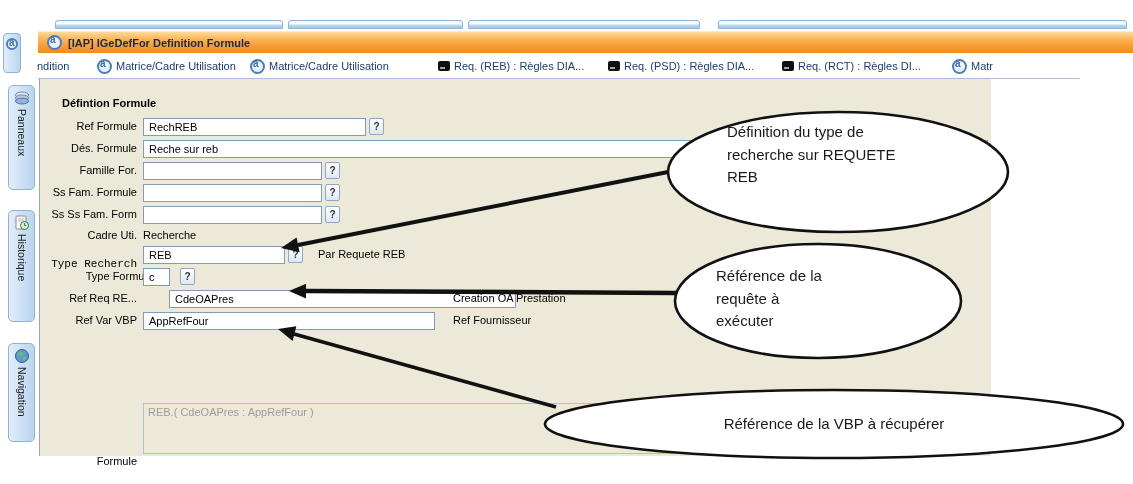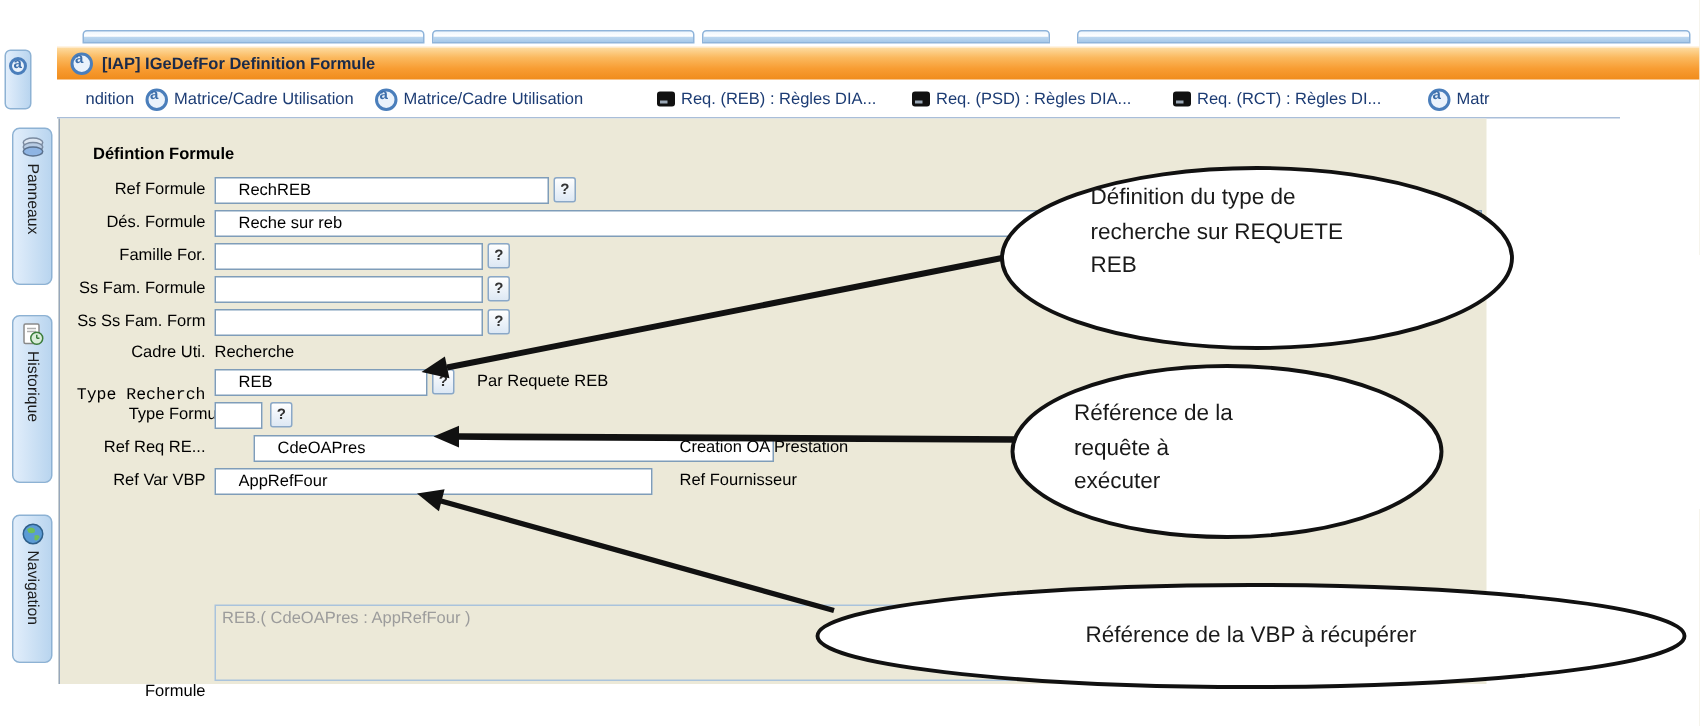--- a/index.html
+++ b/index.html
@@ -43,21 +43,21 @@
   .side-tab span{writing-mode:vertical-rl;font-size:10.5px;color:#1c1c1c;}
 
   
   .panel{position:absolute;left:39px;top:79px;width:952px;height:377px;
     background:#ece9d8;border-left:1px solid #97a7ba;box-sizing:border-box;}
 
   .ftitle{position:absolute;left:62px;top:97px;font-size:11px;font-weight:bold;color:#000;}
   .flabel{position:absolute;left:40px;width:97px;text-align:right;font-size:11px;color:#000;}
   .finput{position:absolute;height:18px;box-sizing:border-box;border:1px solid #7f9db9;
     background:#fff;font-size:11px;font-family:"Liberation Sans",sans-serif;
-    padding:1px 15px;color:#000;}
+    padding:1px 5px;color:#000;}
   .fhelp{position:absolute;width:15px;height:17px;box-sizing:border-box;
     border:1px solid #8aa8c8;border-radius:2px;background:linear-gradient(#ffffff,#dde8f4);
     font-size:10px;font-weight:bold;color:#333;text-align:center;line-height:14px;
     font-family:"Liberation Sans",sans-serif;padding:0;cursor:pointer;}
   .fnote{position:absolute;font-size:11px;color:#000;white-space:nowrap;}
   .ftext{position:absolute;font-size:11px;color:#000;}
   .formule{position:absolute;left:143px;top:403px;width:845px;height:51px;
     box-sizing:border-box;border:1px solid #a9c3dc;background:transparent;
     color:#9c9c9c;font-size:11px;font-family:"Liberation Sans",sans-serif;
     padding:2px 4px;resize:none;}
@@ -107,21 +107,21 @@
 </div>
 <div class="side-tab" style="top:343px;height:99px;">
   <svg class="sicon" viewBox="0 0 16 16">
     <circle cx="8" cy="8" r="6.5" fill="#5b9bd5" stroke="#2e5f8a"></circle>
     <path d="M4 5 Q6 3 8 4 Q10 5 9 7 Q7 8 5 7 Z" fill="#6fbf5a"></path>
     <path d="M9 9 Q12 8 12.5 10 Q11 13 9 12 Z" fill="#6fbf5a"></path>
   </svg>
   <span>Navigation</span>
 </div>
 
-<div class="tab" style="left:57px;">
+<div class="tab" style="left:37px;">
   <span>ndition</span>
 </div>
 <div class="tab" style="left:97px;">
   <span class="icon-app"></span>
   <span>Matrice/Cadre Utilisation</span>
 </div>
 <div class="tab" style="left:250px;">
   <span class="icon-app"></span>
   <span>Matrice/Cadre Utilisation</span>
 </div>

